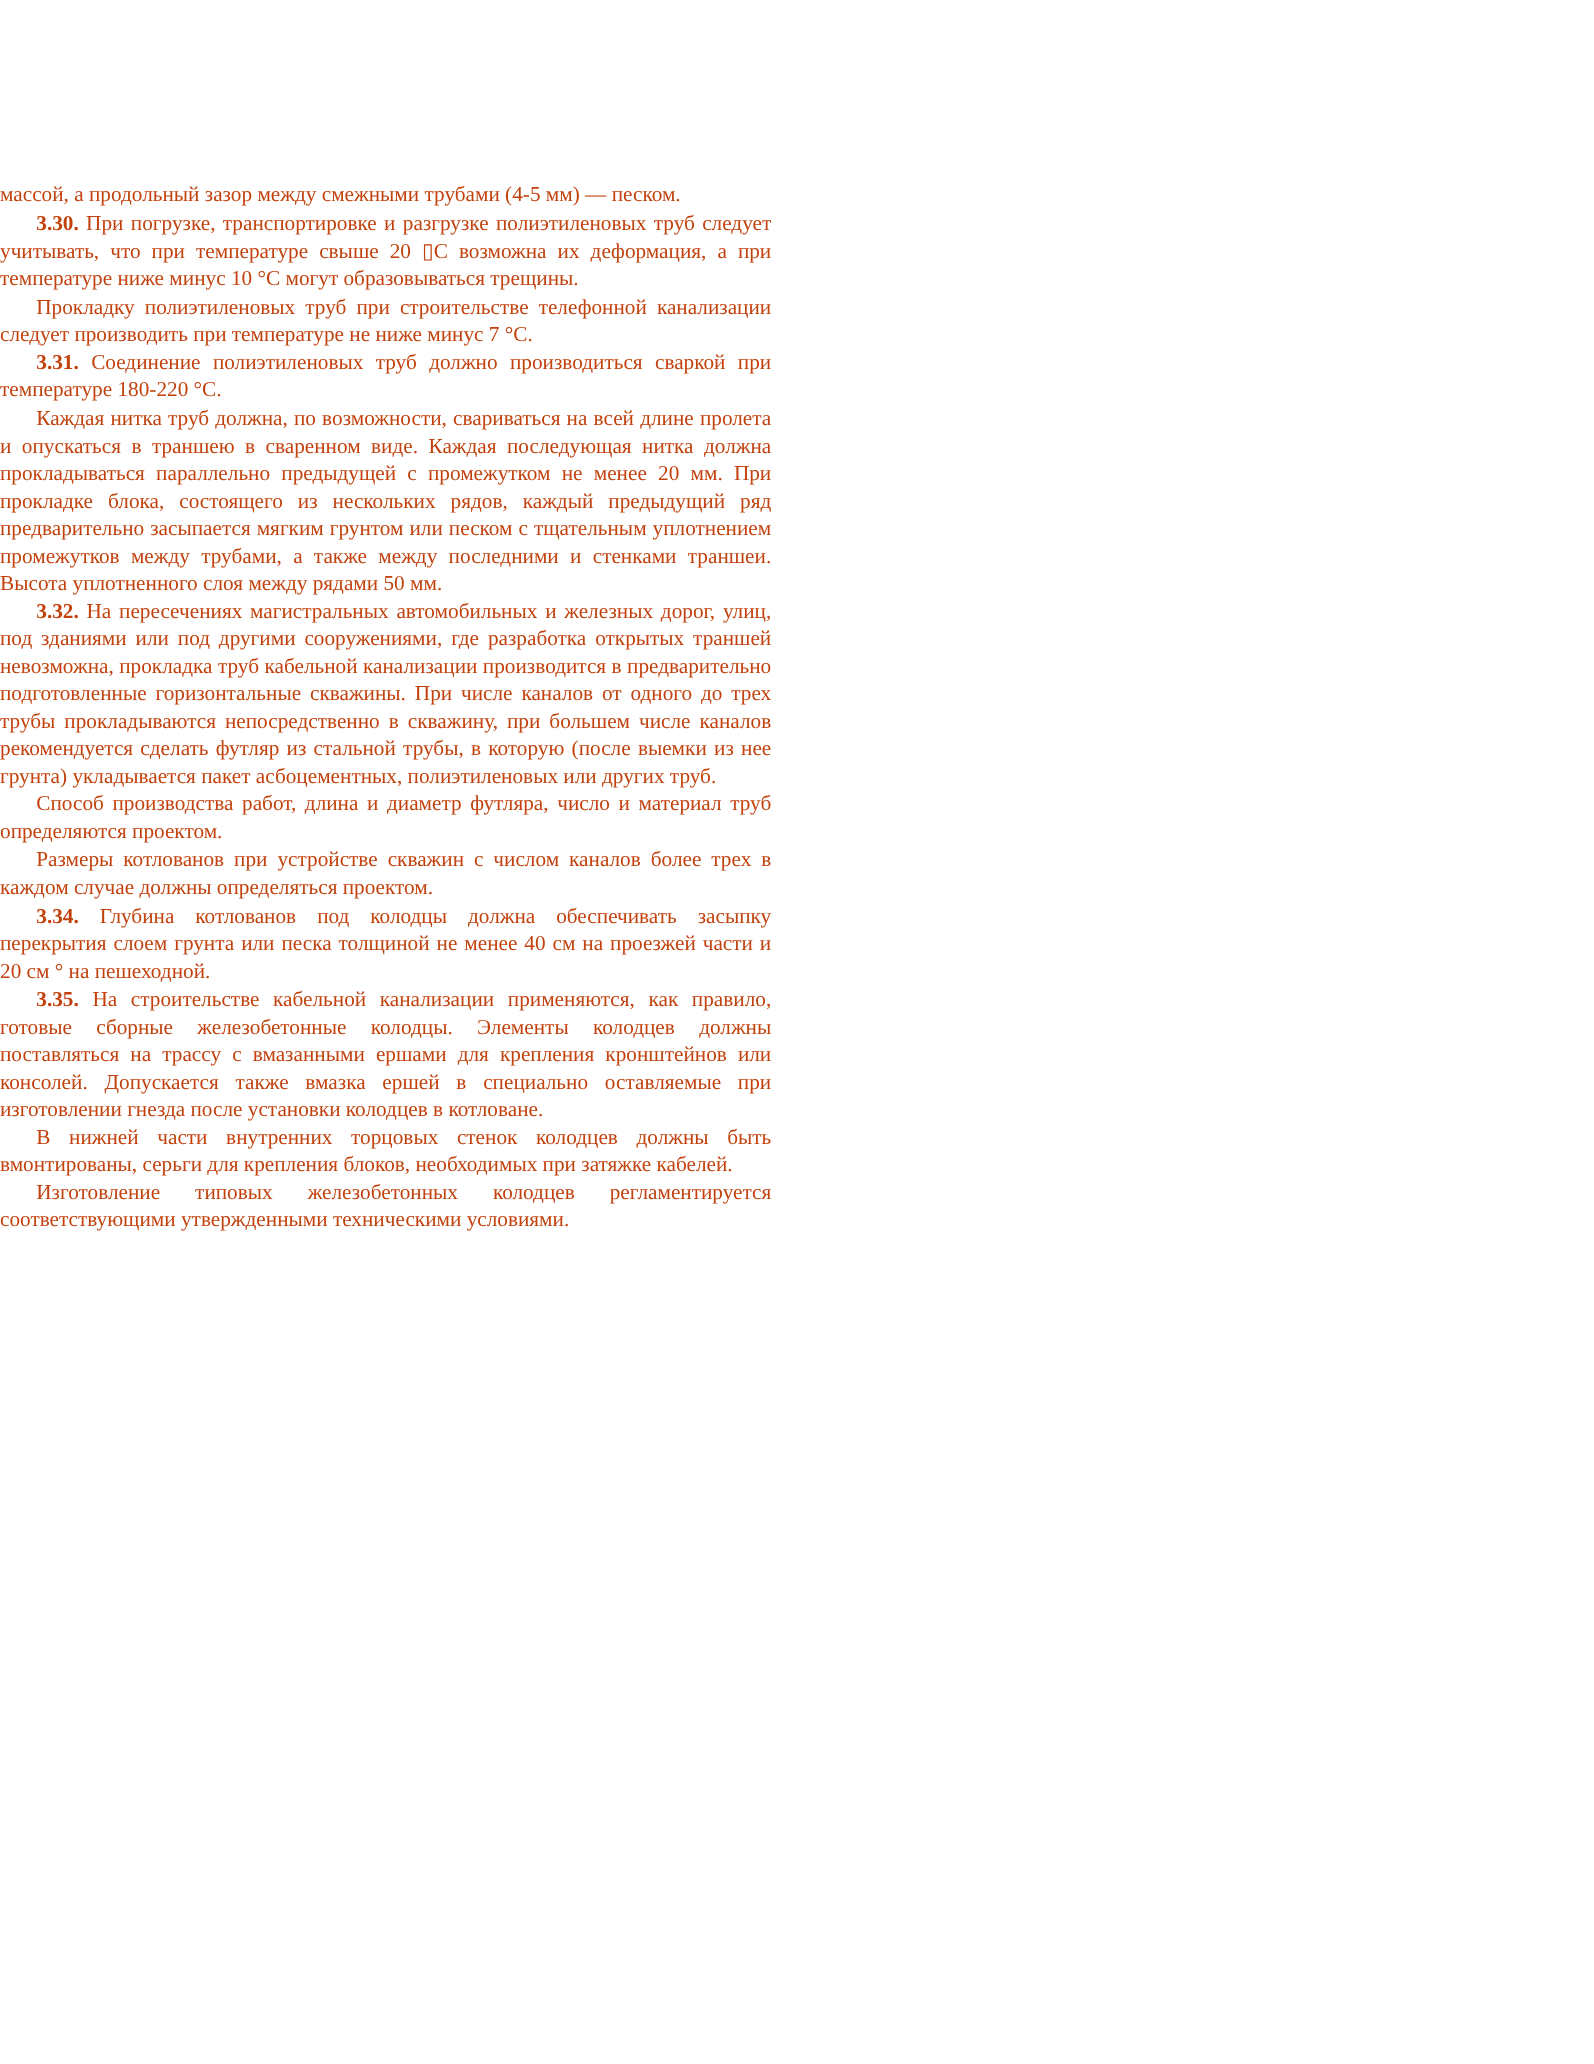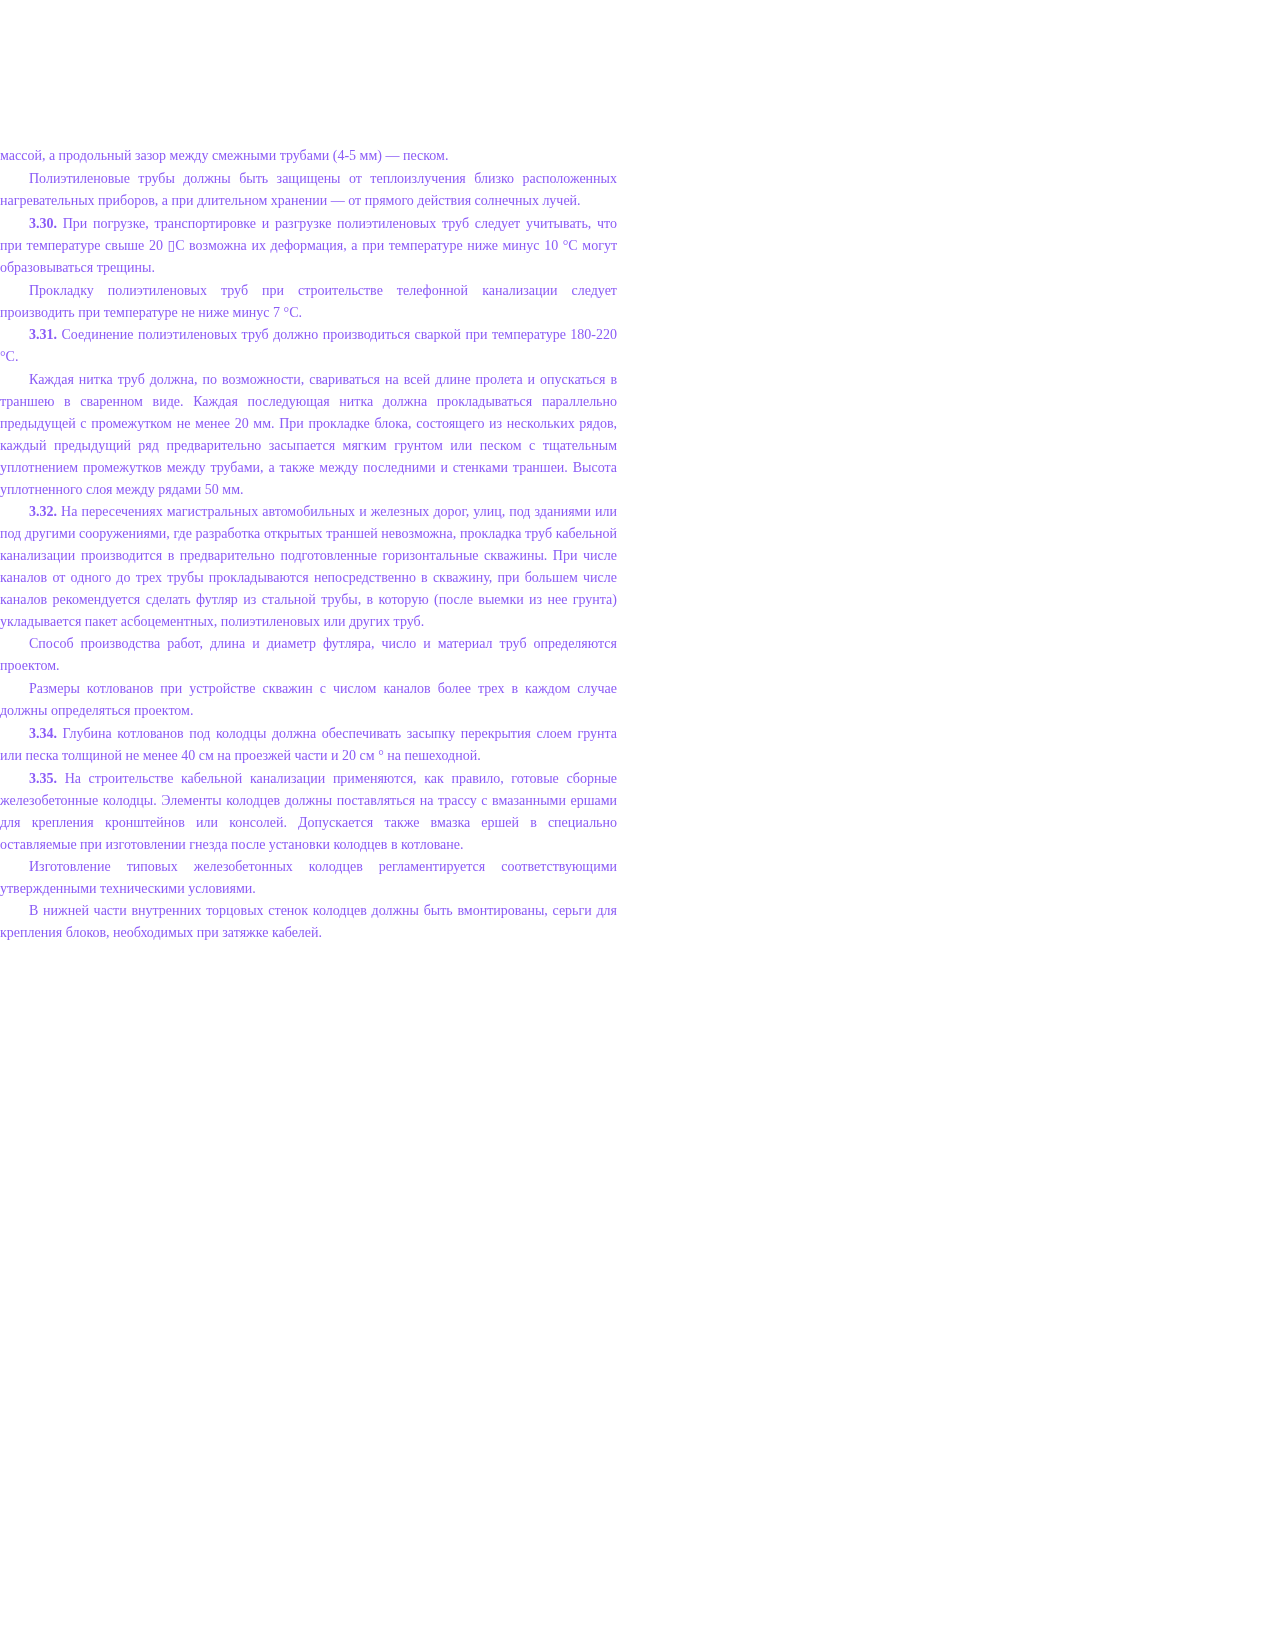--- a/index.html
+++ b/index.html
@@ -12,23 +12,23 @@
       height: 1651px;
       position: relative;
       overflow: hidden;
     }
     .page-text {
       position: absolute;
       left: 0;
       top: 145px;
       width: 617px;
       font-family: "Liberation Serif", serif;
-      font-size: 14px;
+      font-size: 17px;
       line-height: 22px;
-      color: #8b5cf6;
+      color: #c2410c;
     }
     .para {
       margin: 0;
       text-align: justify;
       text-indent: 29px;
       hyphens: none;
     }
     .para.no-indent {
       text-indent: 0;
     }
@@ -39,38 +39,37 @@
       font-weight: bold;
     }
   </style>
 </head>
 <body>
 
 <div class="page-text">
   <p class="para no-indent"><span>массой, а продольный зазор между смежными трубами (4-5 мм) — песком.</span></p>
 
 
-  <p class="para gap"><span>Полиэтиленовые трубы должны быть защищены от теплоизлучения близко расположенных нагревательных приборов, а при длительном хранении — от прямого действия солнечных лучей.</span></p>
 
   <p class="para gap"><span class="num">3.30.</span><span> При погрузке, транспортировке и разгрузке полиэтиленовых труб следует учитывать, что при температуре свыше 20 ▯C возможна их деформация, а при температуре ниже минус 10 °С могут образовываться трещины.</span></p>
 
   <p class="para gap"><span>Прокладку полиэтиленовых труб при строительстве телефонной канализации следует производить при температуре не ниже минус 7 °С.</span></p>
 
   <p class="para"><span class="num">3.31.</span><span> Соединение полиэтиленовых труб должно производиться сваркой при температуре 180-220 °С.</span></p>
 
   <p class="para gap"><span>Каждая нитка труб должна, по возможности, свариваться на всей длине пролета и опускаться в траншею в сваренном виде. Каждая последующая нитка должна прокладываться параллельно предыдущей с промежутком не менее 20 мм. При прокладке блока, состоящего из нескольких рядов, каждый предыдущий ряд предварительно засыпается мягким грунтом или песком с тщательным уплотнением промежутков между трубами, а также между последними и стенками траншеи. Высота уплотненного слоя между рядами 50 мм.</span></p>
 
   <p class="para"><span class="num">3.32.</span><span> На пересечениях магистральных автомобильных и железных дорог, улиц, под зданиями или под другими сооружениями, где разработка открытых траншей невозможна, прокладка труб кабельной канализации производится в предварительно подготовленные горизонтальные скважины. При числе каналов от одного до трех трубы прокладываются непосредственно в скважину, при большем числе каналов рекомендуется сделать футляр из стальной трубы, в которую (после выемки из нее грунта) укладывается пакет асбоцементных, полиэтиленовых или других труб.</span></p>
 
   <p class="para"><span>Способ производства работ, длина и диаметр футляра, число и материал труб определяются проектом.</span></p>
 
 
   <p class="para gap"><span>Размеры котлованов при устройстве скважин с числом каналов более трех в каждом случае должны определяться проектом.</span></p>
 
   <p class="para gap"><span class="num">3.34.</span><span> Глубина котлованов под колодцы должна обеспечивать засыпку перекрытия слоем грунта или песка толщиной не менее 40 см на проезжей части и 20 см  ° на пешеходной.</span></p>
 
   <p class="para gap"><span class="num">3.35.</span><span> На строительстве кабельной канализации применяются, как правило, готовые сборные железобетонные колодцы. Элементы колодцев должны поставляться на трассу с вмазанными ершами для крепления кронштейнов или консолей. Допускается также вмазка ершей в специально оставляемые при изготовлении гнезда после установки колодцев в котловане.</span></p>
 
+  <p class="para"><span>В нижней части внутренних торцовых стенок колодцев должны быть вмонтированы, серьги для крепления блоков, необходимых при затяжке кабелей.</span></p>
+
   <p class="para"><span>Изготовление типовых железобетонных колодцев регламентируется соответствующими утвержденными техническими условиями.</span></p>
-
-  <p class="para"><span>В нижней части внутренних торцовых стенок колодцев должны быть вмонтированы, серьги для крепления блоков, необходимых при затяжке кабелей.</span></p>
 
 </div>
 
 </body></html>

